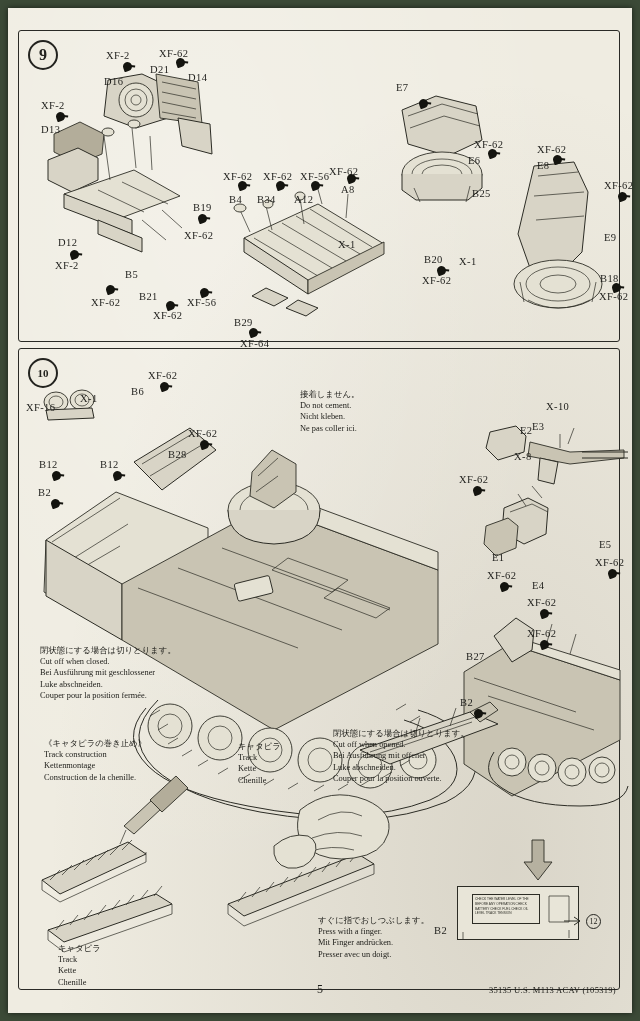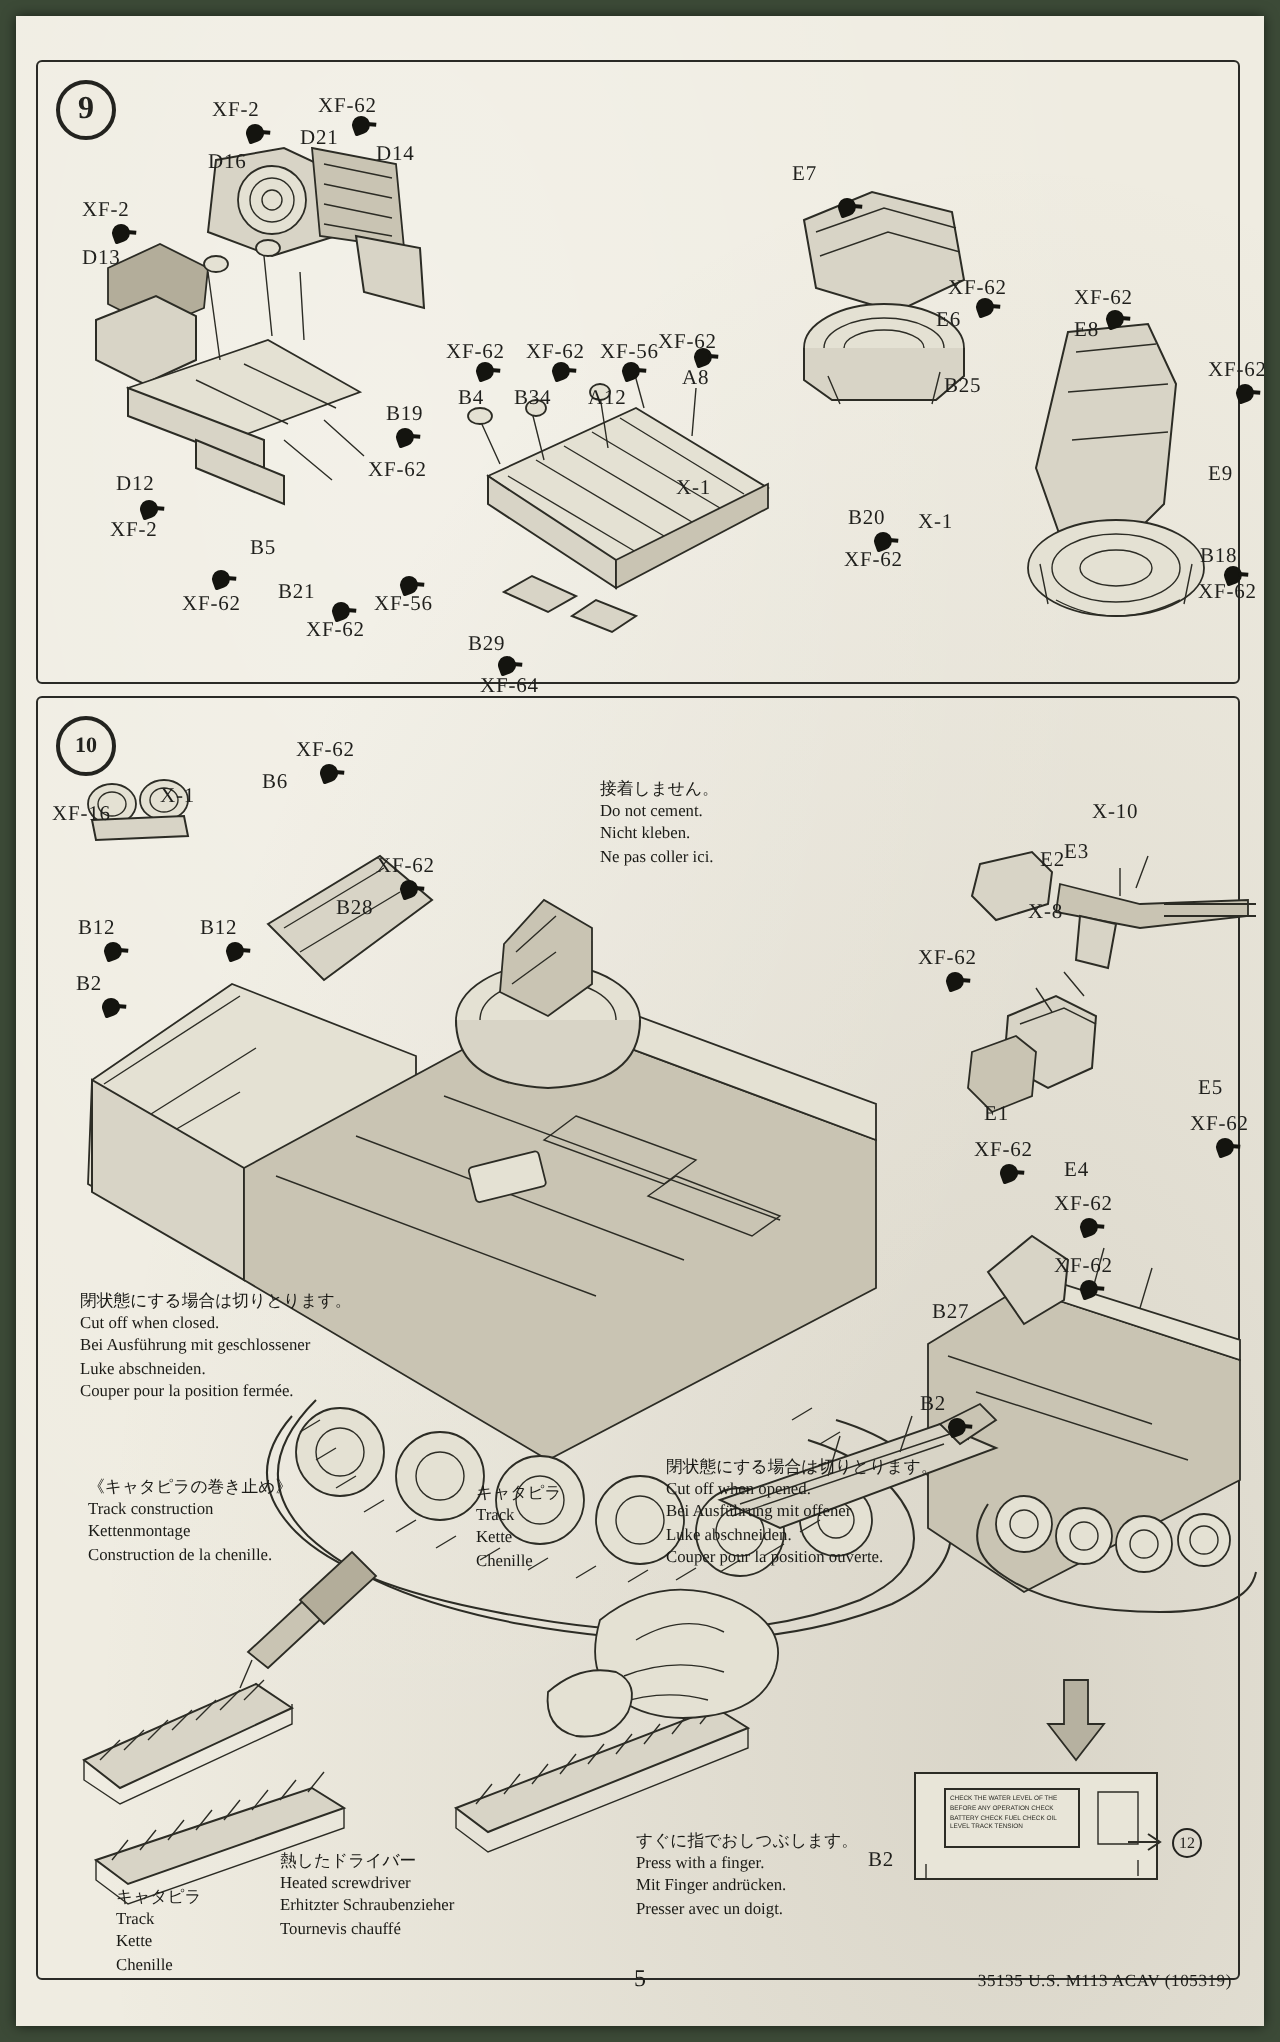--- a/index.html
+++ b/index.html
@@ -457,24 +457,20 @@
     </div>
 
   <div class="note" id="note-track-heading" style="left:36px; top:730px;">《キャタピラの巻き止め》
 Track construction
 Kettenmontage
 Construction de la chenille.</div>
   <div class="note" id="note-track-right" style="left:230px; top:733px;">キャタピラ
 Track
 Kette
 Chenille</div>
-  <div class="note" id="note-heated" style="left:132px; top:917px;">熱したドライバー
-Heated screwdriver
-Erhitzter Schraubenzieher
-Tournevis chauffé</div>
   <div class="note" id="note-press" style="left:310px; top:907px;">すぐに指でおしつぶします。
 Press with a finger.
 Mit Finger andrücken.
 Presser avec un doigt.</div>
   <div class="note" id="note-track-left" style="left:50px; top:935px;">キャタピラ
 Track
 Kette
 Chenille</div>
 
   <svg class="art" style="left:10px; top:760px;" width="600" height="200">

